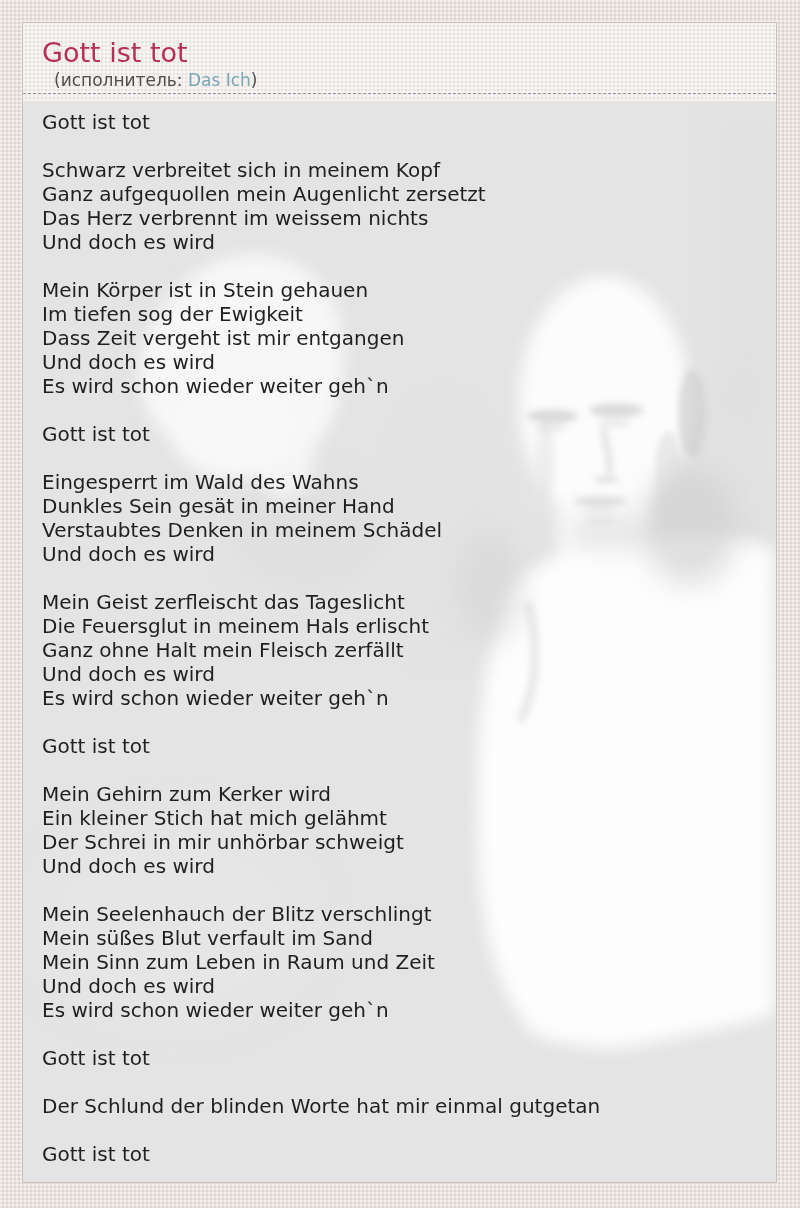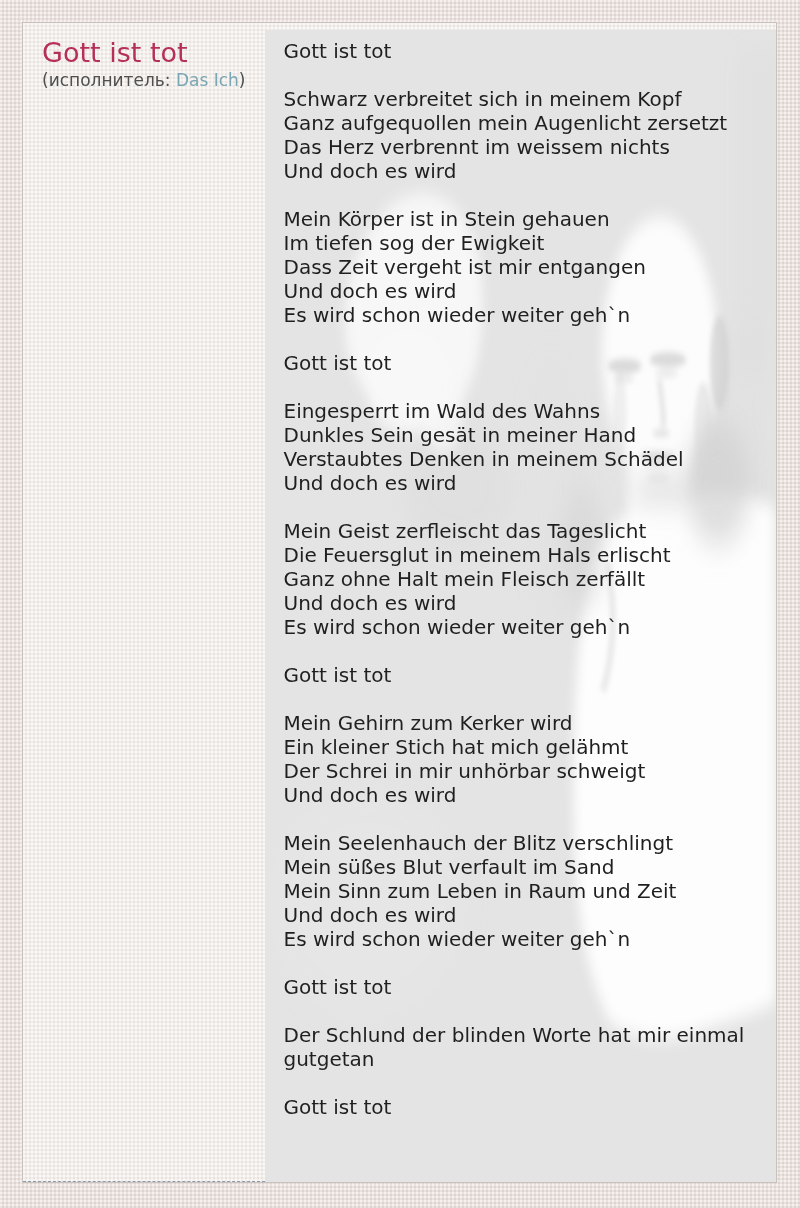--- a/index.html
+++ b/index.html
@@ -17,32 +17,32 @@
     background-size:4px 4px;
   }
   .card{
     position:absolute;left:22px;top:22px;width:755px;height:1161px;
     box-sizing:border-box;border:1px solid #c7c2be;
     background-color:#f2efec;
     background-image:
       radial-gradient(circle at 1px 1px, #faf8f6 30%, rgba(0,0,0,0) 34%),
       radial-gradient(circle at 3px 3px, #e9e3df 30%, rgba(0,0,0,0) 34%);
     background-size:4px 4px;
-    display:flex;flex-direction:row;
+    display:flex;flex-direction:column;
   }
   .header{
     padding:14px 19px 0 19px;
     border-bottom:1px dashed #8e99ab;
   }
   .song-title{
     margin:0;font-size:27px;line-height:32px;font-weight:400;
     color:#b62f56;letter-spacing:0;
   }
   .artist-line{
-    margin:1px 0 0 0;padding-bottom:3px;
+    margin:1px 0 0 12px;padding-bottom:3px;
     font-size:17px;line-height:20px;color:#4f4f4f;
   }
   .artist-link{
     color:#7ba6b4;text-decoration:none;cursor:pointer;
   }
   .content{
     position:relative;flex:1;margin-top:7px;background:#e4e4e4;overflow:hidden;
   }
   .ghost-svg{
     position:absolute;left:0;top:0;width:100%;height:100%;display:block;

